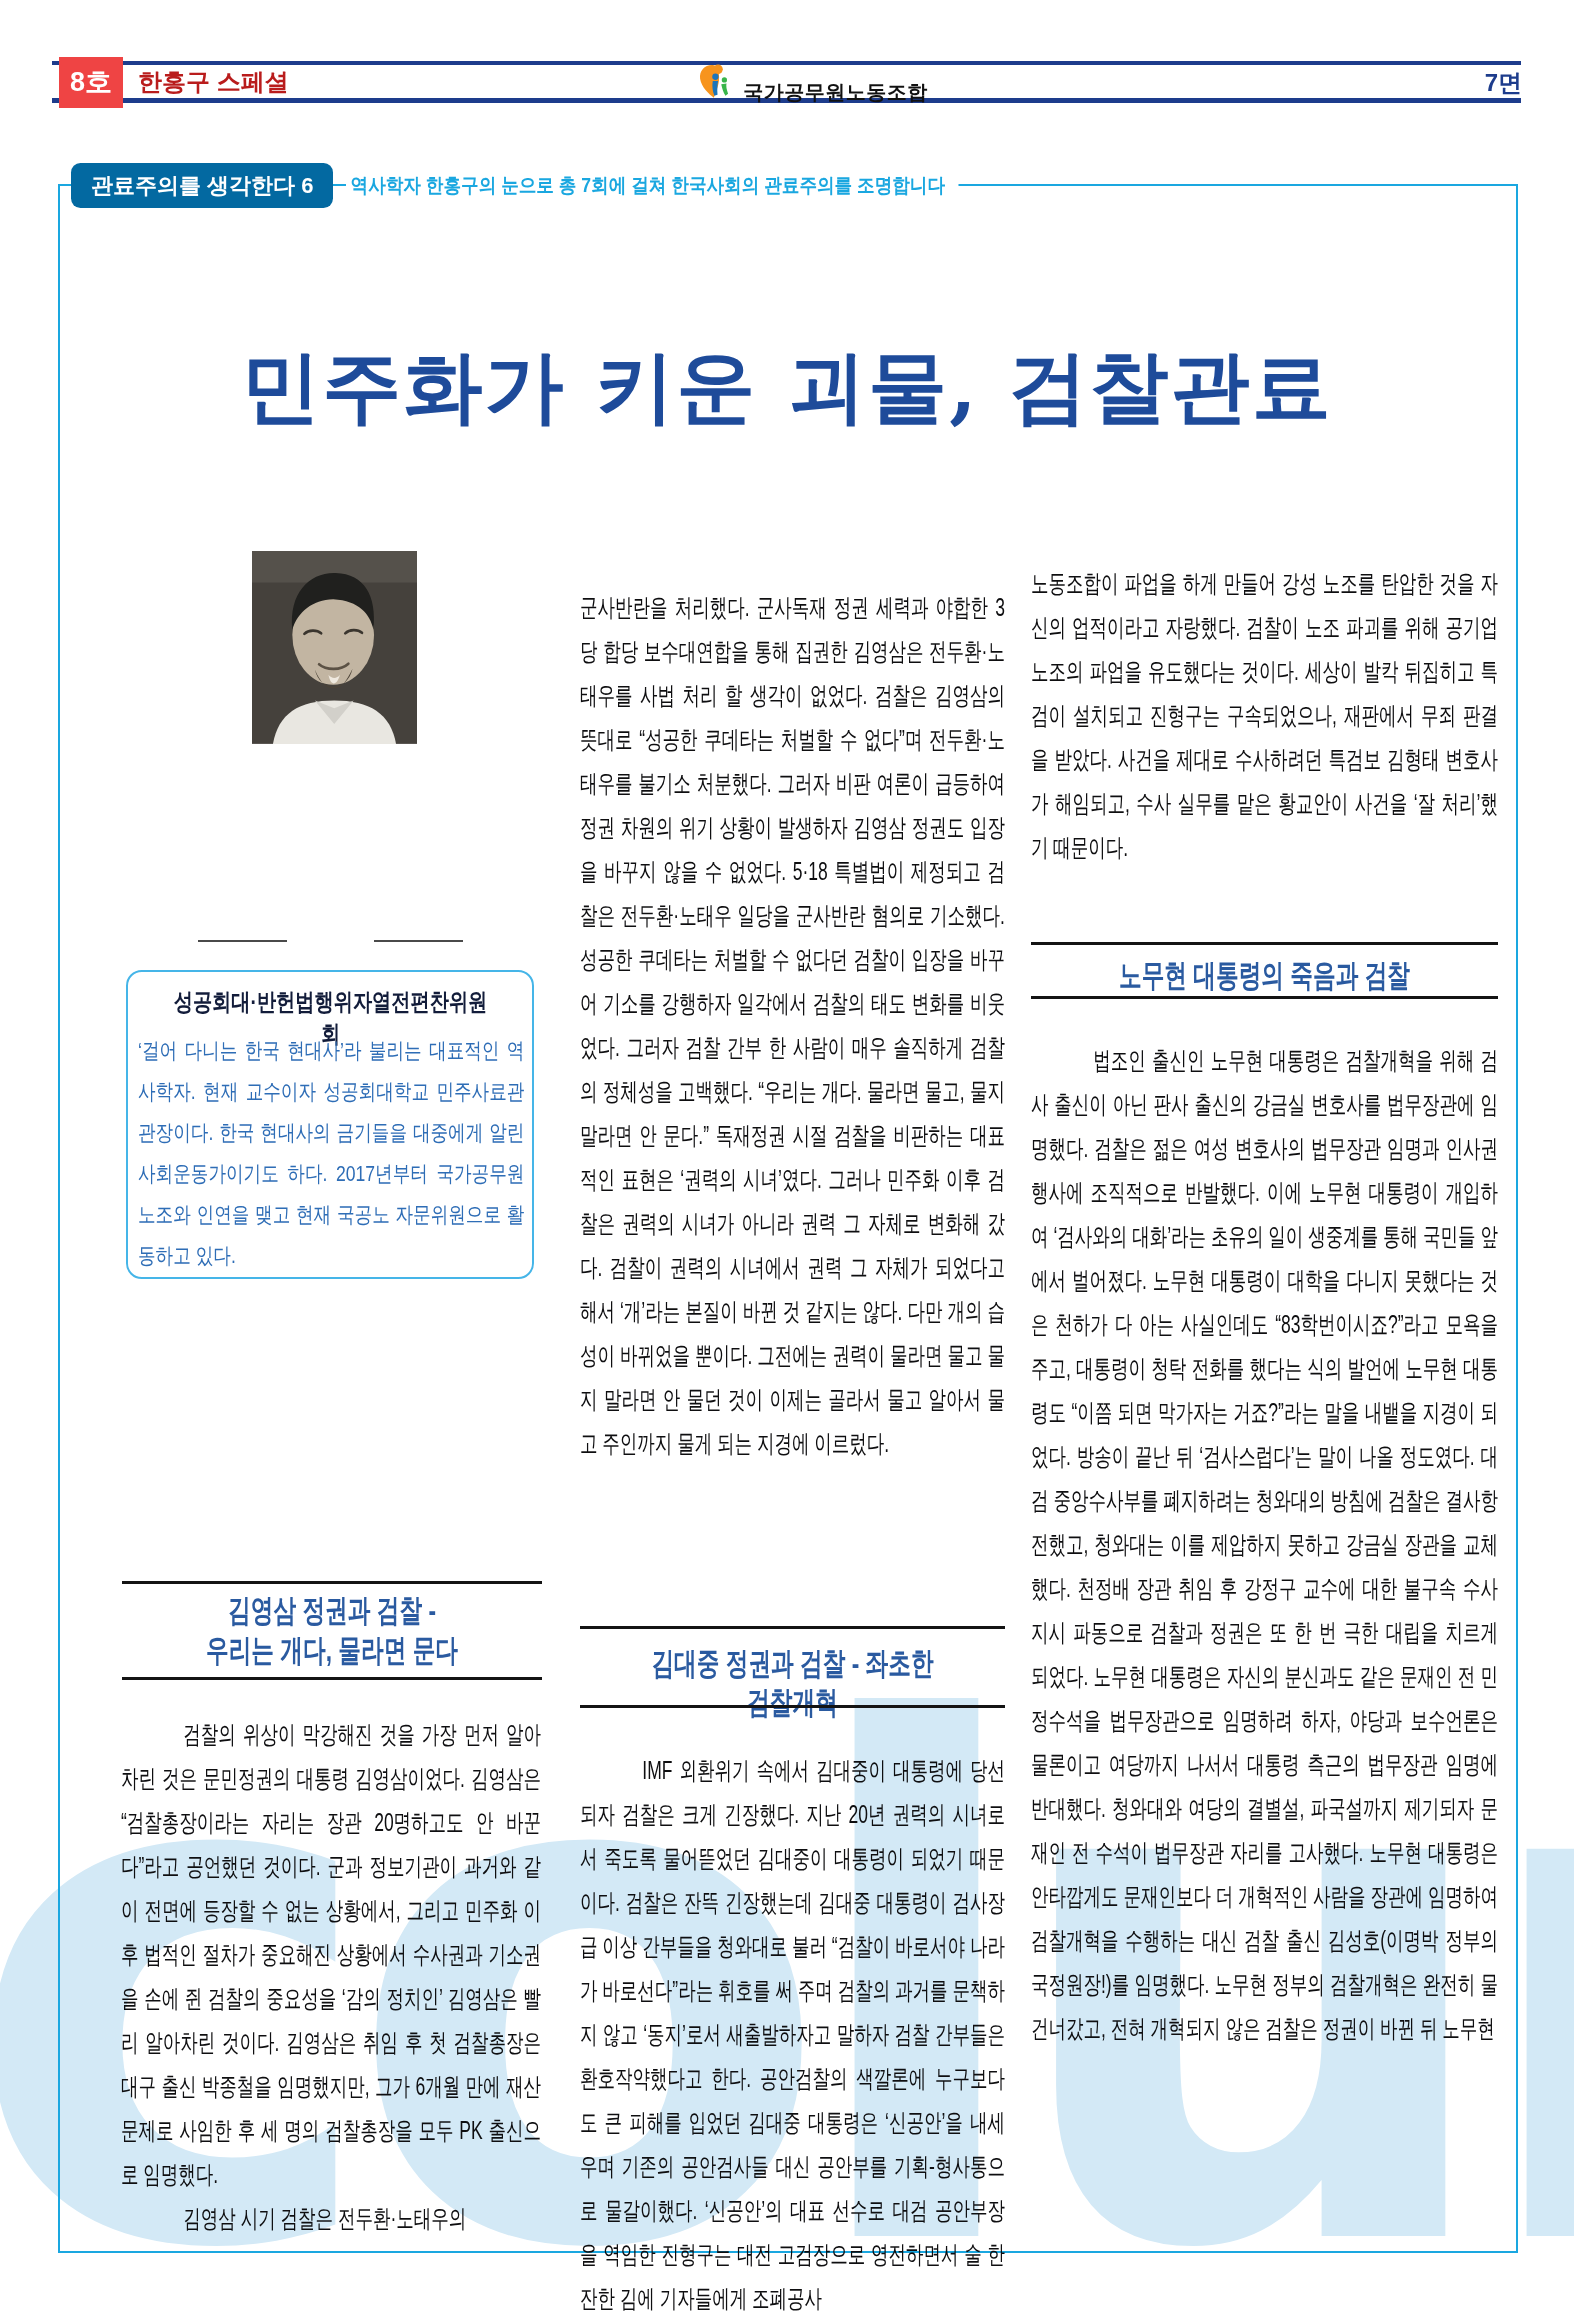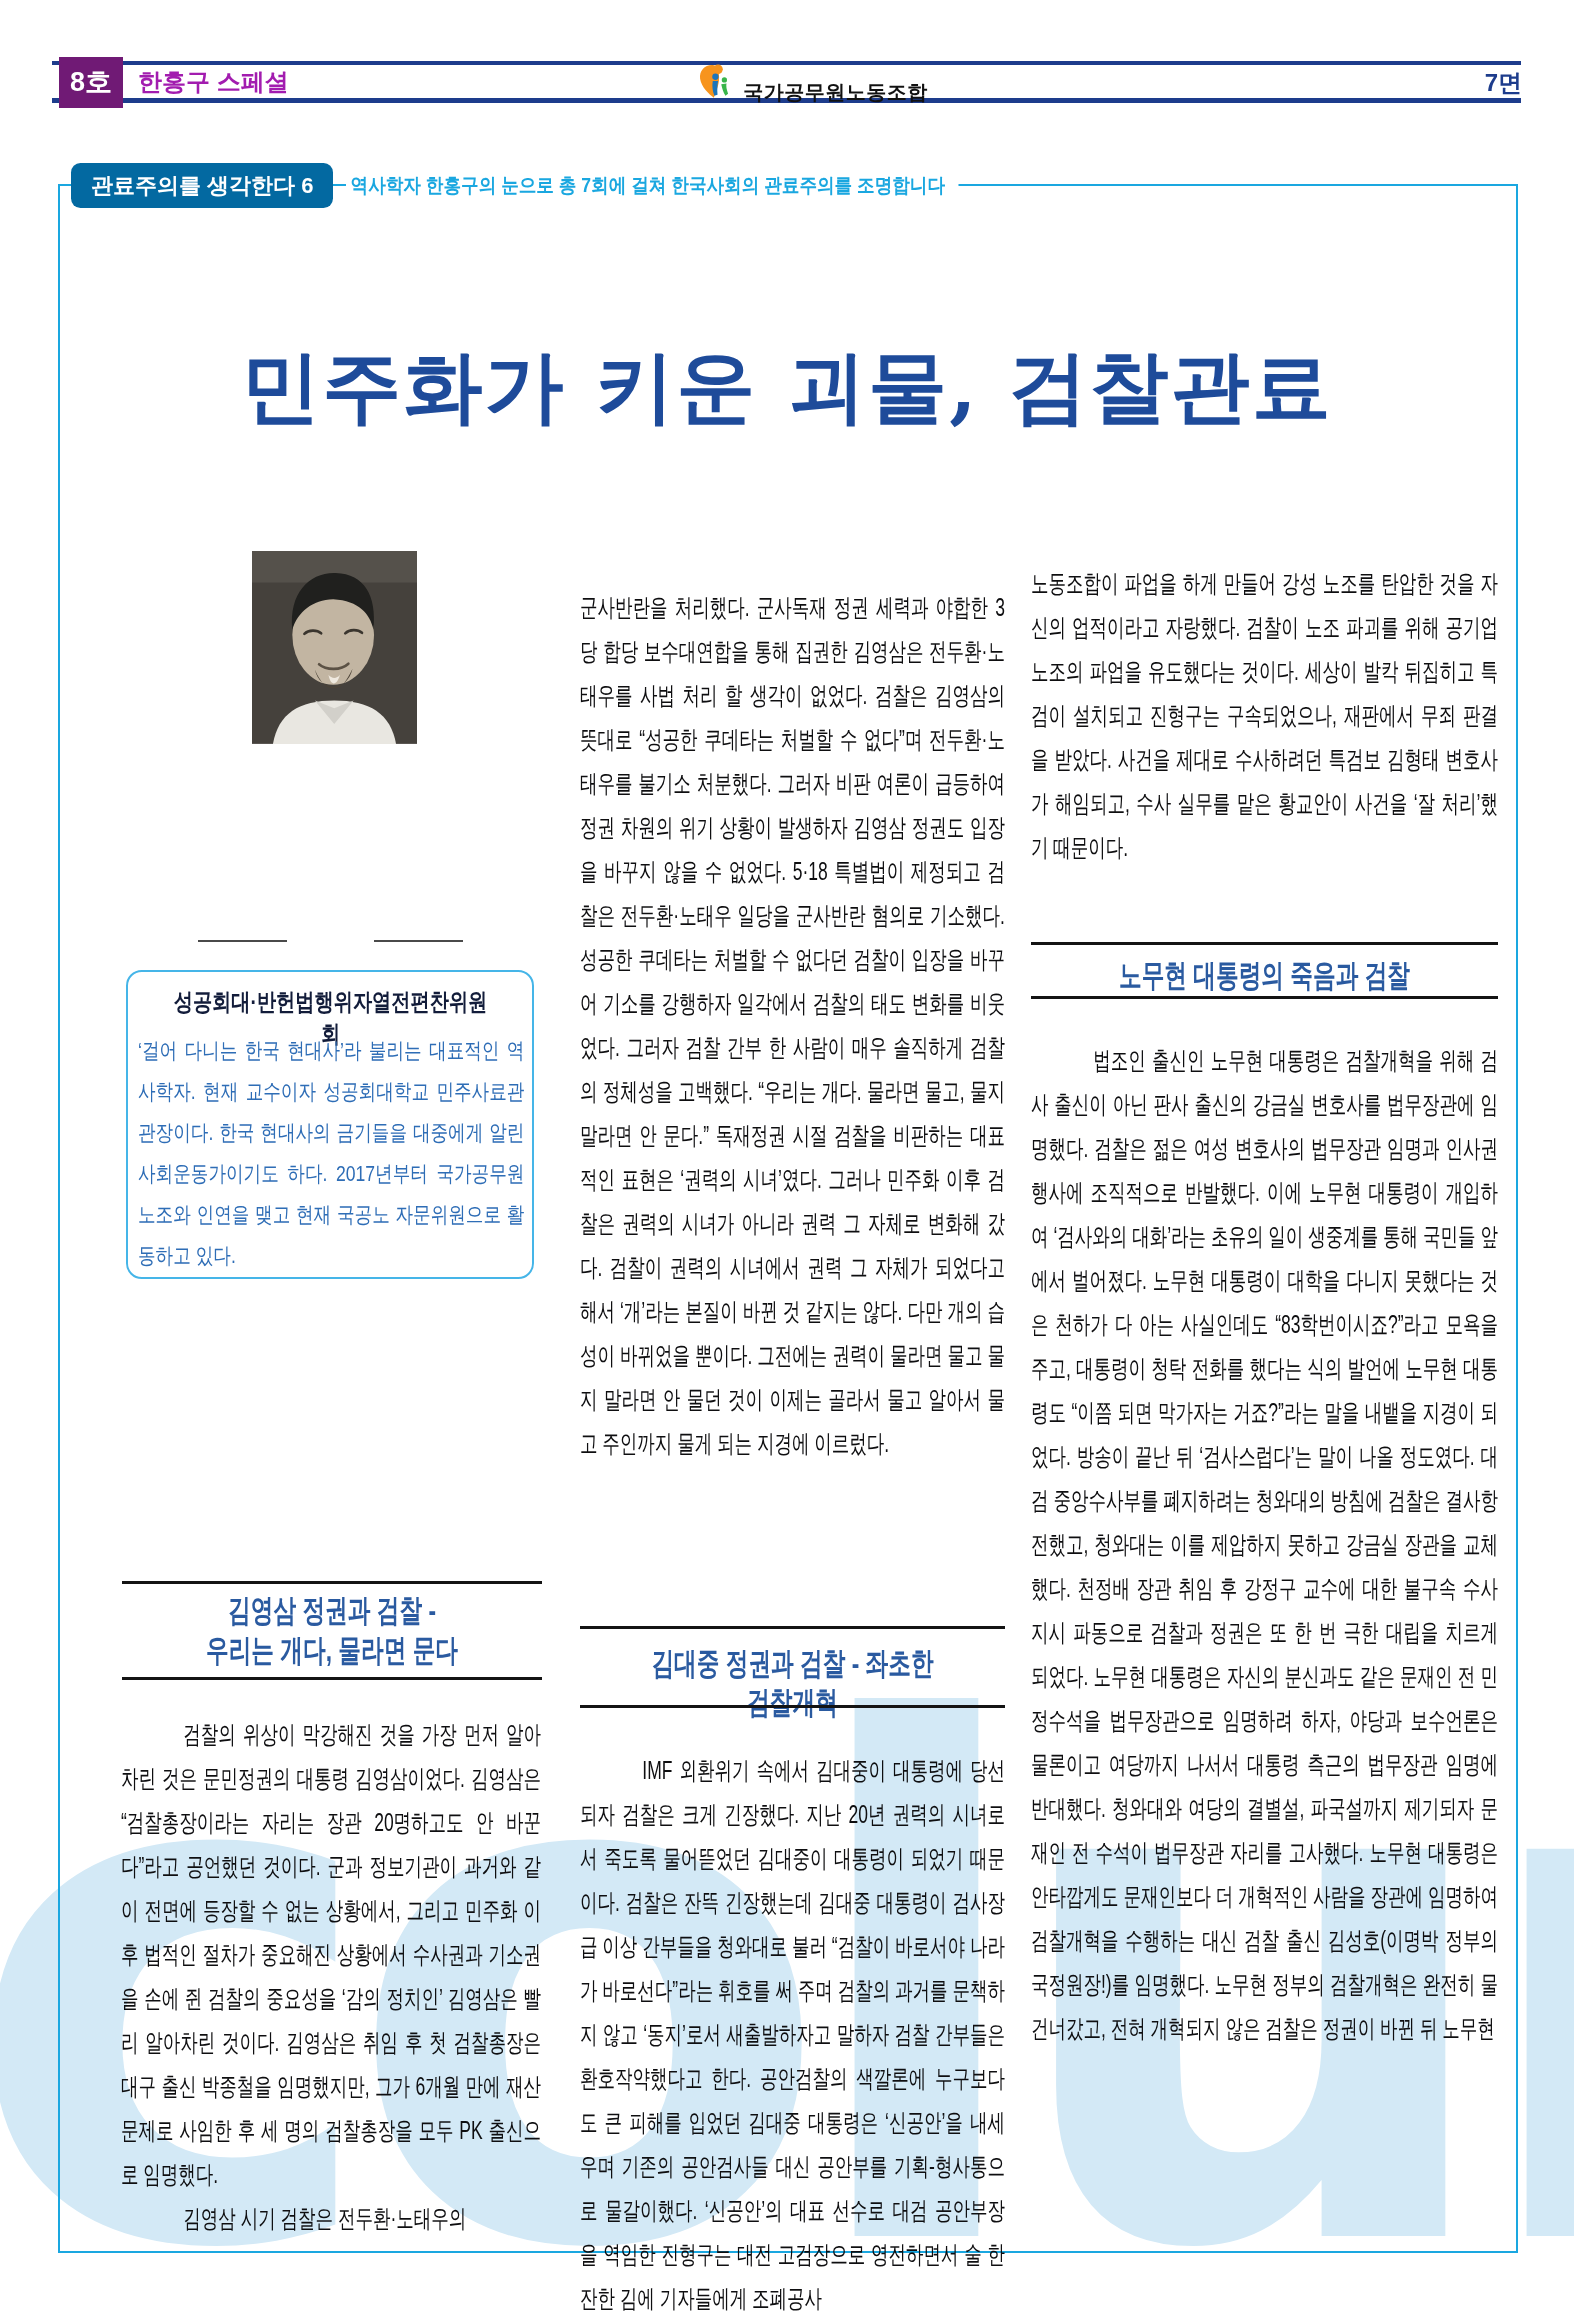--- a/index.html
+++ b/index.html
@@ -6,23 +6,23 @@
   .page{position:relative;width:1574px;height:2319px;background:#ffffff;overflow:hidden;
         font-family:"Liberation Sans",sans-serif;color:#0e0e10;}
 
   
   .watermark{position:absolute;left:-37px;top:1637px;font-size:708px;line-height:1;
              font-weight:bold;letter-spacing:-37px;color:#d3e9f6;z-index:0;white-space:nowrap;
              font-family:"DejaVu Sans",sans-serif;}
 
   
   .hdr-rule{position:absolute;background:#1d3c8c;z-index:3;}
-  .issue-badge{position:absolute;left:59px;top:57px;width:64px;height:51px;background:#701a75;
+  .issue-badge{position:absolute;left:59px;top:57px;width:64px;height:51px;background:#ef4444;
                color:#fff;font-size:27px;font-weight:bold;text-align:center;line-height:51px;z-index:4;}
-  .section-name{position:absolute;left:138px;top:66px;font-size:24px;font-weight:bold;color:#a21caf;z-index:4;}
+  .section-name{position:absolute;left:138px;top:66px;font-size:24px;font-weight:bold;color:#b91c1c;z-index:4;}
   .page-num{position:absolute;left:1464px;top:67px;width:58px;font-size:24px;font-weight:bold;
             color:#1d3c8c;text-align:right;z-index:4;}
   .org-wrap{position:absolute;left:698px;top:65px;height:34px;z-index:4;display:flex;align-items:center;}
   .org-name{font-size:20px;font-weight:bold;color:#111;margin-left:7.3px;letter-spacing:0.5px;margin-top:20px;}
 
   
   .frame{position:absolute;left:58px;top:184px;width:1456px;height:2065px;border:2.6px solid #1aa7e0;z-index:1;}
   .kicker-badge{position:absolute;left:71px;top:163px;height:45px;padding:0 20px;background:#0369a1;
                 border-radius:9.4px;color:#fff;font-size:22px;font-weight:bold;line-height:45px;z-index:3;}
   .kicker-desc{position:absolute;left:346px;top:163px;height:45px;line-height:45px;background:#fff;

